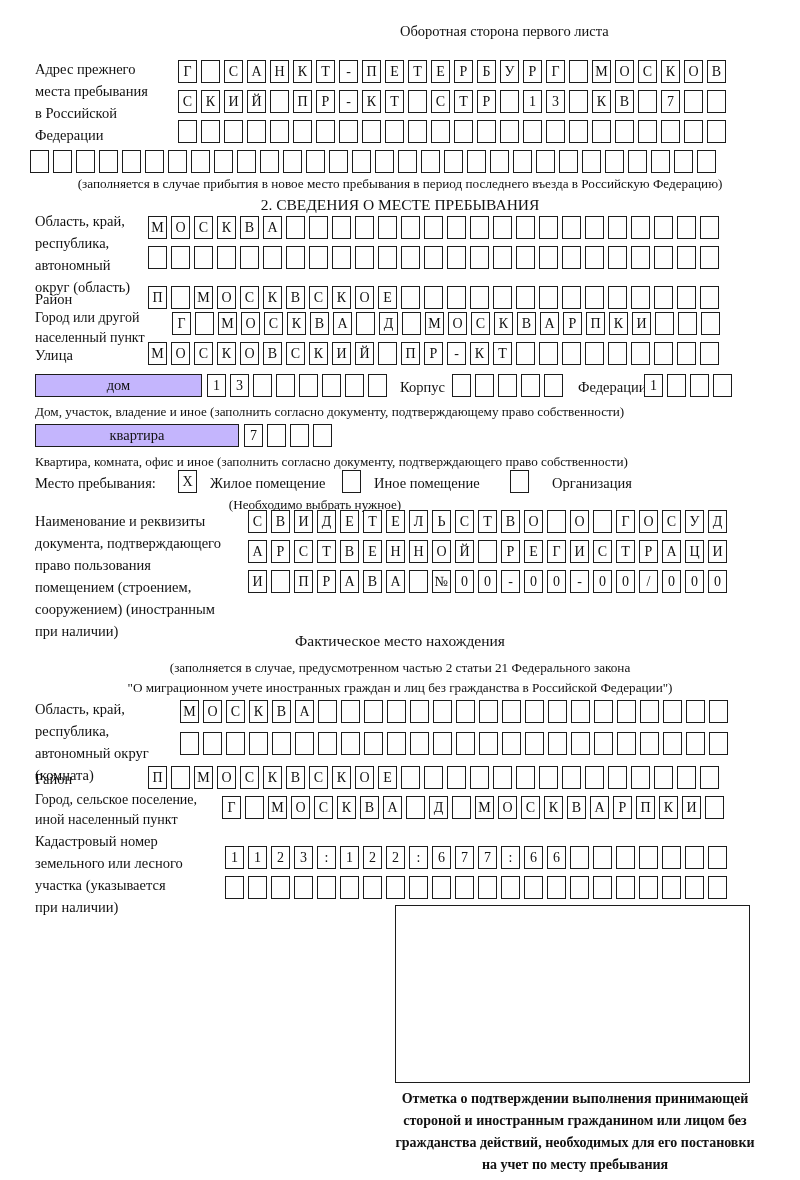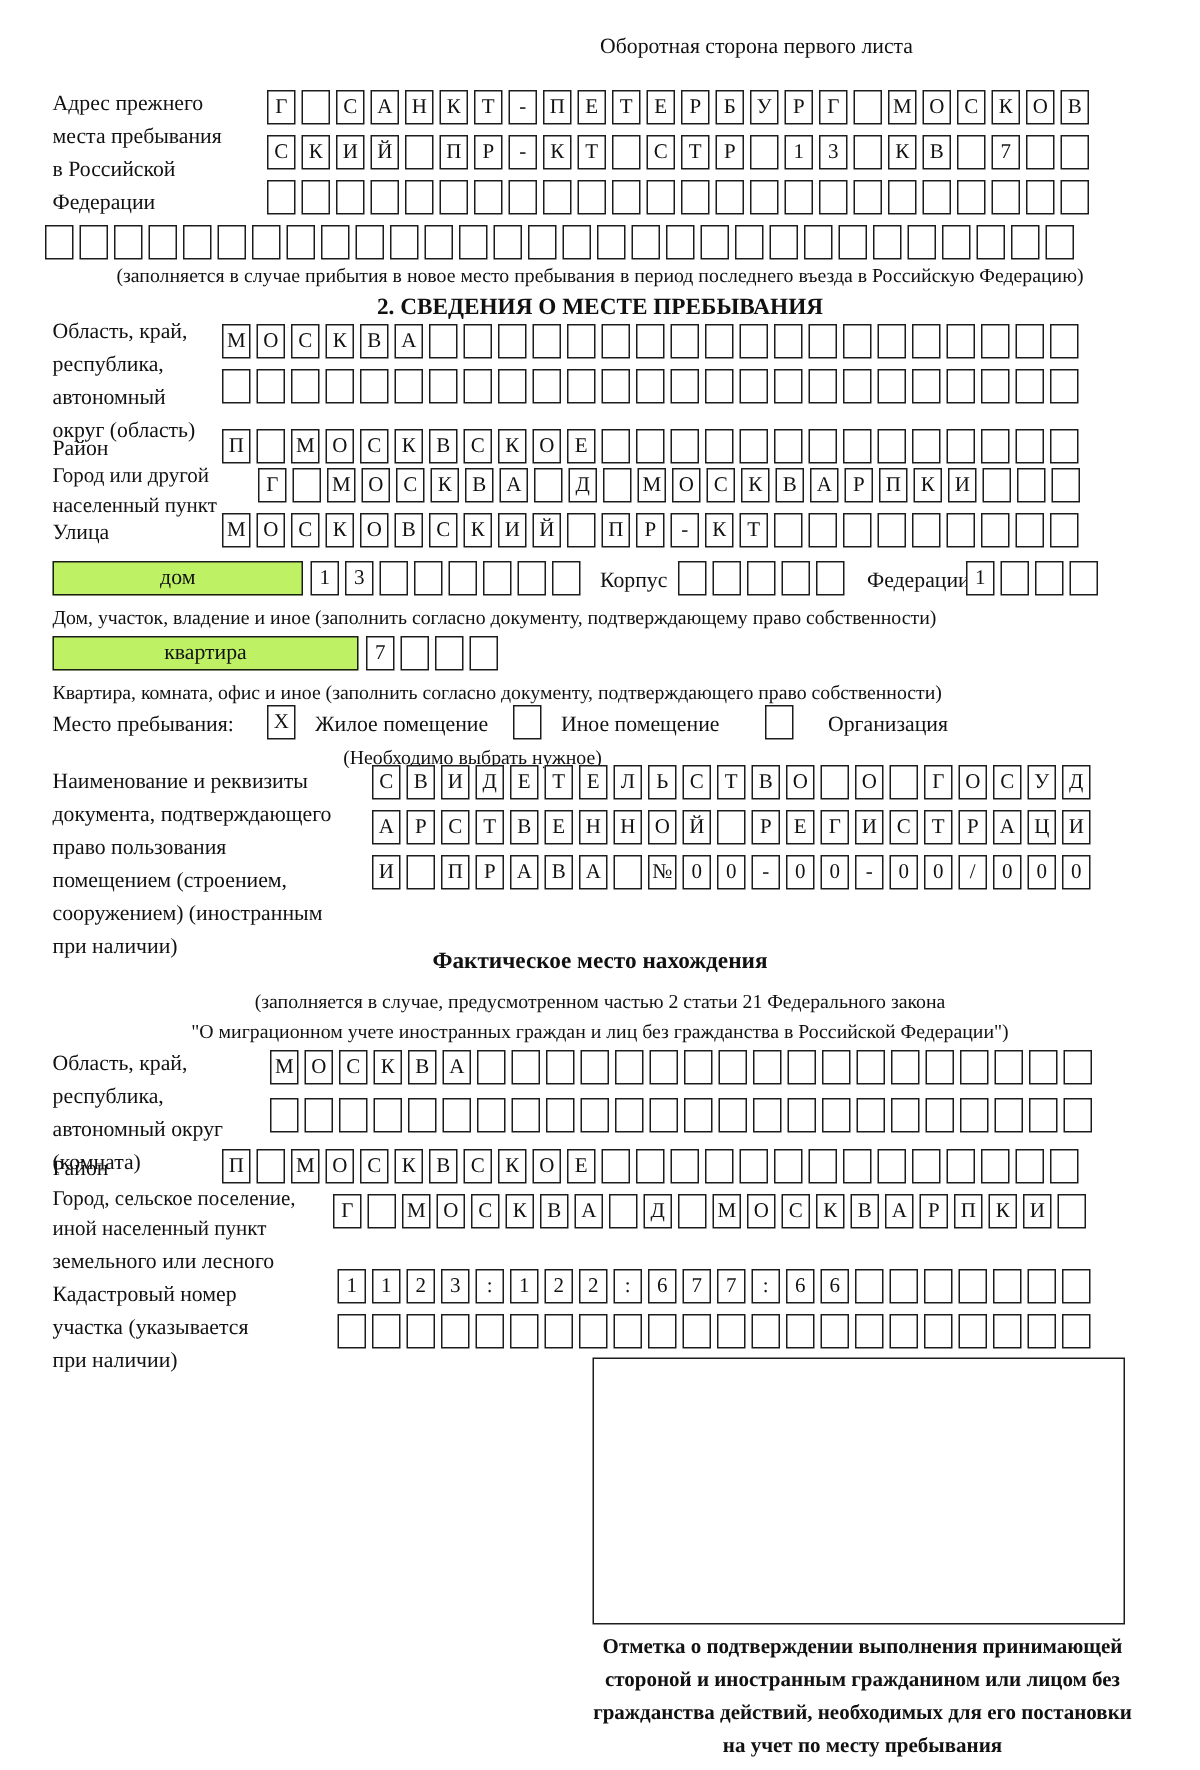--- a/index.html
+++ b/index.html
@@ -11,24 +11,24 @@
   .abs{position:absolute}
   .cellrow{position:absolute;display:flex}
   .cell{
     flex:0 0 auto;width:17px;height:21px;border:1.5px solid #1c1c1c;
     margin-right:4px;background:#fff;text-align:center;
     font-size:14px;line-height:21px;font-family:"Liberation Serif",serif;
   }
   .label{font-size:14.5px;line-height:22px}
   .label2{font-size:14px;line-height:20px}
   .caption{font-size:13.2px;line-height:17px}
-  .title{font-weight:bold;font-size:15.5px;text-align:center;width:100%}
+  .title{font-weight:normal;font-size:15.5px;text-align:center;width:100%}
   .boxlabel{
     position:absolute;border:1.5px solid #1c1c1c;height:21px;line-height:21px;
-    text-align:center;font-size:14.5px;background:#bef264;
+    text-align:center;font-size:14.5px;background:#c4b5fd;
   }
   .centered{text-align:center}
   .stampbox{position:absolute;border:1.6px solid #1c1c1c;background:#fff}
   .stampnote{font-size:14px;line-height:22px;font-weight:700;text-align:center}
 </style>
 </head>
 <body>
 
 <div class="abs label" style="left:400px;top:20px;width:345px;">Оборотная сторона первого листа</div>
 
@@ -543,22 +543,22 @@
     <span class="cell">В</span>
     <span class="cell">А</span>
     <span class="cell">Р</span>
     <span class="cell">П</span>
     <span class="cell">К</span>
     <span class="cell">И</span>
     <span class="cell"></span>
   </div>
 
 <div class="abs label" style="left:35px;top:830px;width:190px">
+    <div>Кадастровый номер</div>
     <div>земельного или лесного</div>
-    <div>Кадастровый номер</div>
     <div>участка (указывается</div>
     <div>при наличии)</div>
   </div>
 <div class="cellrow" style="left:225px;top:846px">
     <span class="cell">1</span>
     <span class="cell">1</span>
     <span class="cell">2</span>
     <span class="cell">3</span>
     <span class="cell">:</span>
     <span class="cell">1</span>

